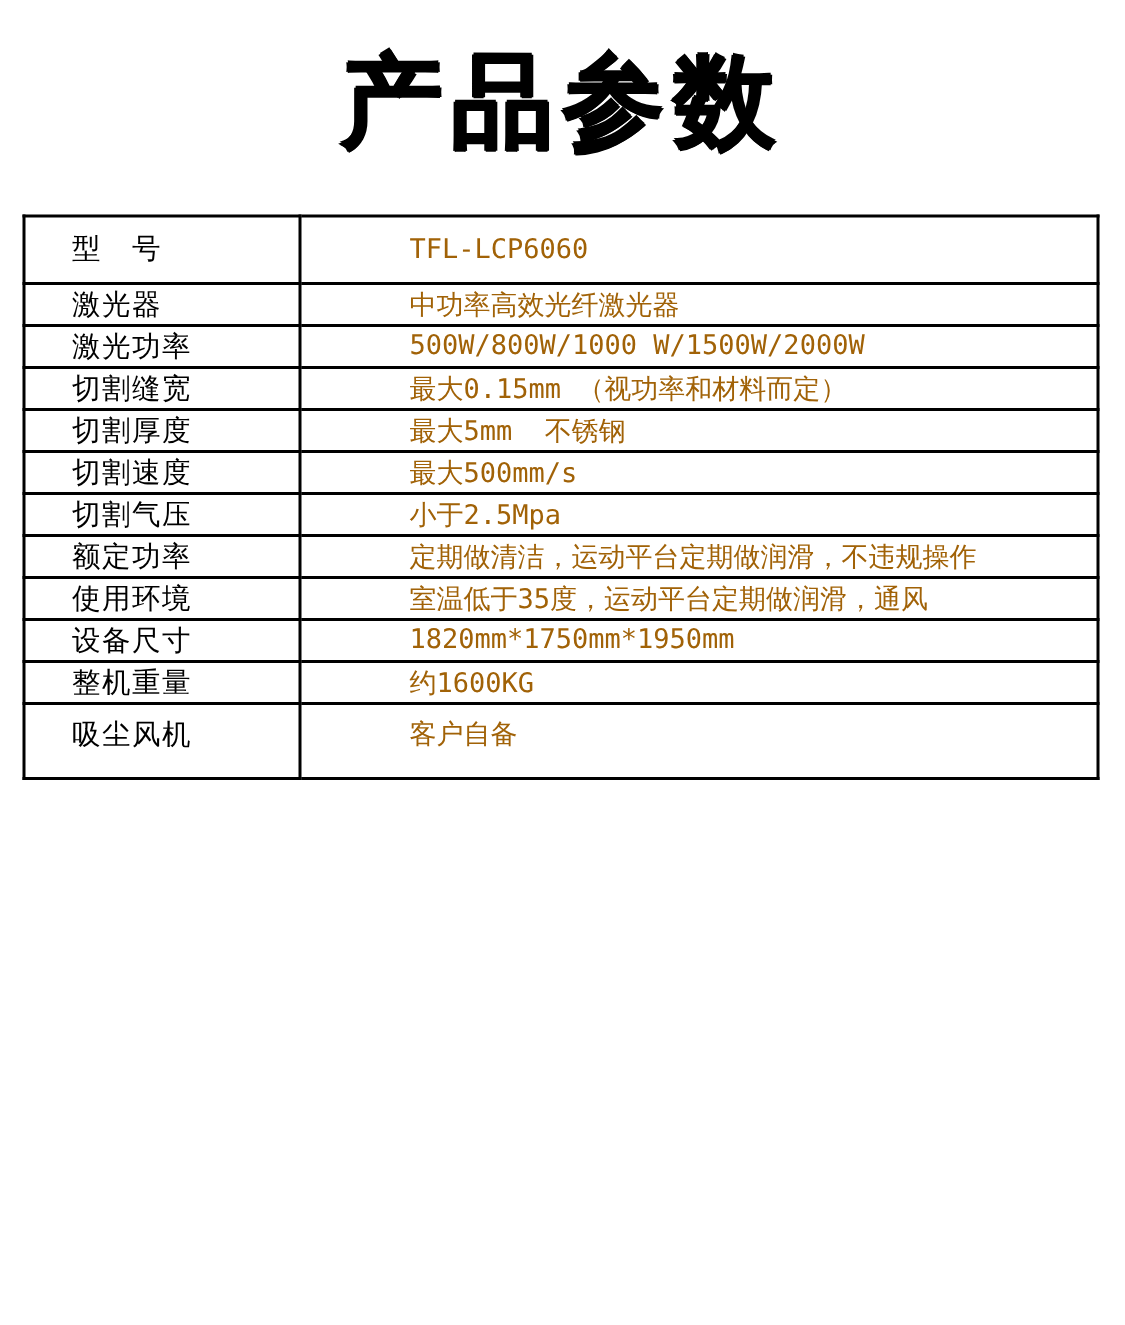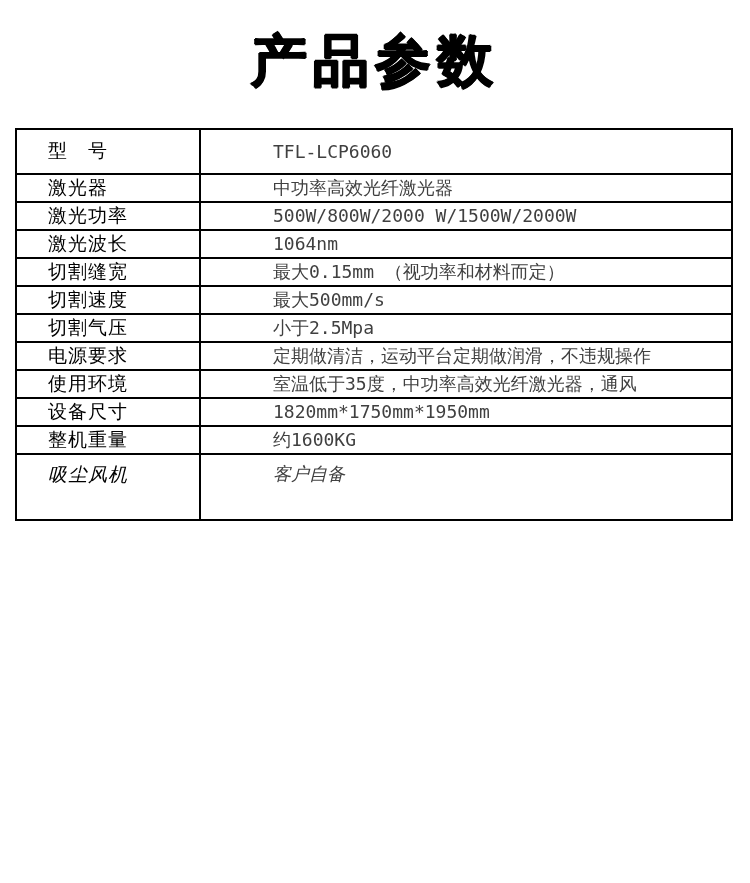--- a/index.html
+++ b/index.html
@@ -13,21 +13,21 @@
     height: 883px;
     background: #ffffff;
     color: #000000;
     font-family: "Liberation Sans", sans-serif;
     overflow: hidden;
   }
   .title {
     margin: 0;
     padding-top: 26px;
     text-align: center;
-    font-size: 56px;
+    font-size: 68px;
     line-height: 1.26;
     font-weight: 900;
     letter-spacing: 6px;
     color: #000000;
     
     text-shadow: 1px 0 0 #000, -1px 0 0 #000, 0 1px 0 #000, 0 -1px 0 #000;
   }
   table.spec-table {
     border-collapse: collapse;
     table-layout: fixed;
@@ -45,26 +45,26 @@
     padding: 0 0 0 31px;
     font-size: 19px;
     letter-spacing: 1px;
     color: #000000;
   }
   .spec-table td.value-cell {
     padding: 0 6px 0 72px;
     font-size: 18px;
     font-family: "DejaVu Sans Mono", "Liberation Mono", monospace;
     white-space: pre-wrap;
-    color: #404040;
+    color: #a16207;
     border-radius: 16px;
   }
   .spec-table tr { height: 24px; }
   .spec-table tr.row-first { height: 45px; }
-  .spec-table tr.row-last { height: 66px; font-style: italic; }
+  .spec-table tr.row-last { height: 50px; }
   .spec-table tr.row-last td {
     vertical-align: top;
     padding-top: 7px;
   }
 </style>
 </head>
 <body>
 
 <div class="page">
 
@@ -75,45 +75,45 @@
       <tr class="row-first">
         <td class="label-cell">型　号</td>
         <td class="value-cell">TFL-LCP6060</td>
       </tr>
       <tr>
         <td class="label-cell">激光器</td>
         <td class="value-cell">中功率高效光纤激光器</td>
       </tr>
       <tr>
         <td class="label-cell">激光功率</td>
-        <td class="value-cell">500W/800W/2000 W/1500W/2000W</td>
-      </tr>
-      <tr>
-        <td class="label-cell">激光波长</td>
-        <td class="value-cell">1064nm</td>
+        <td class="value-cell">500W/800W/1000 W/1500W/2000W</td>
       </tr>
       <tr>
         <td class="label-cell">切割缝宽</td>
         <td class="value-cell">最大0.15mm （视功率和材料而定）</td>
+      </tr>
+      <tr>
+        <td class="label-cell">切割厚度</td>
+        <td class="value-cell">最大5mm  不锈钢</td>
       </tr>
       <tr>
         <td class="label-cell">切割速度</td>
         <td class="value-cell">最大500mm/s</td>
       </tr>
       <tr>
         <td class="label-cell">切割气压</td>
         <td class="value-cell">小于2.5Mpa</td>
       </tr>
       <tr>
-        <td class="label-cell">电源要求</td>
+        <td class="label-cell">额定功率</td>
         <td class="value-cell">定期做清洁，运动平台定期做润滑，不违规操作</td>
       </tr>
       <tr>
         <td class="label-cell">使用环境</td>
-        <td class="value-cell">室温低于35度，中功率高效光纤激光器，通风</td>
+        <td class="value-cell">室温低于35度，运动平台定期做润滑，通风</td>
       </tr>
       <tr>
         <td class="label-cell">设备尺寸</td>
         <td class="value-cell">1820mm*1750mm*1950mm</td>
       </tr>
       <tr>
         <td class="label-cell">整机重量</td>
         <td class="value-cell">约1600KG</td>
       </tr>
       <tr class="row-last">

